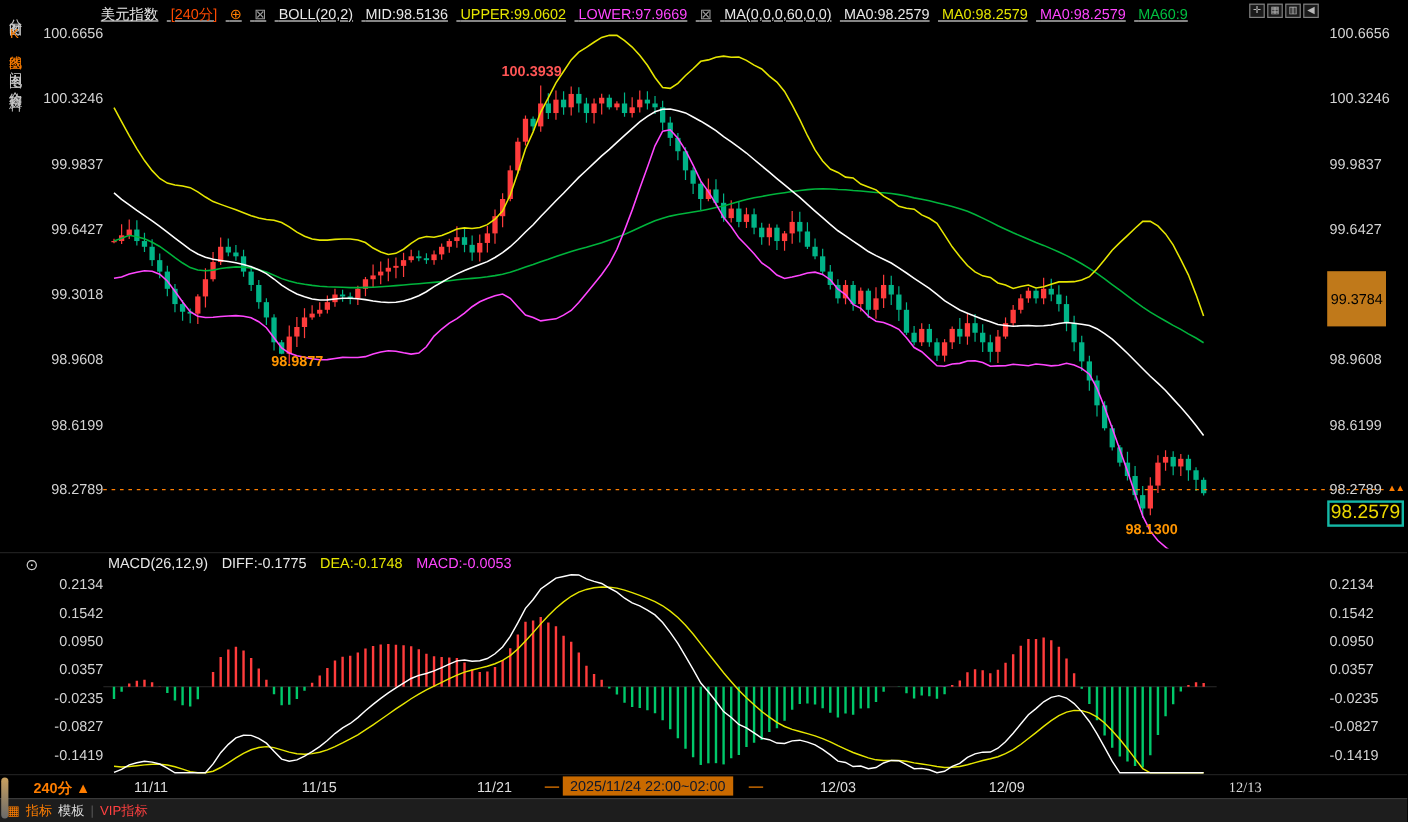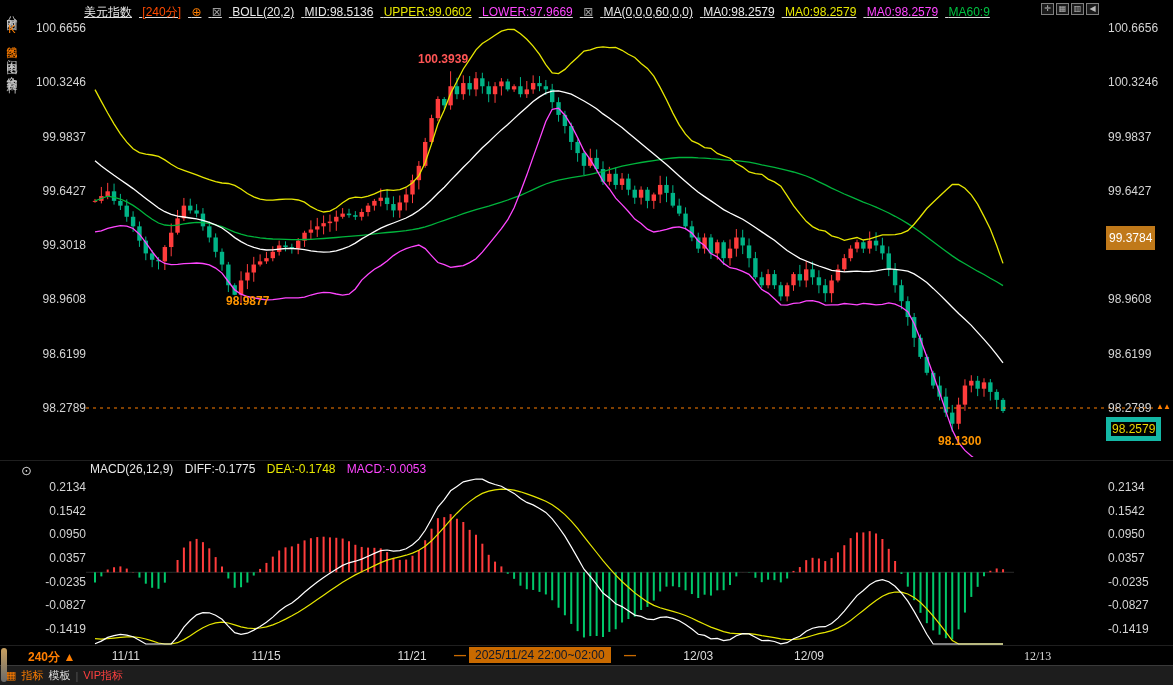--- a/index.html
+++ b/index.html
@@ -17,23 +17,23 @@
        font-size:8px;line-height:10px;text-align:center;background:#1a1a1a;margin:0;}
   .sidebar{left:0;top:0;width:20px;height:620px;}
   .side{writing-mode:vertical-rl;text-orientation:upright;font-size:11px;color:#c8c8c8;
        letter-spacing:2px;margin:7px 0 10px 4px;cursor:pointer;}
   .side.active{color:#ff7e00;}
   #ticks{position:absolute;left:0;top:0;width:1104px;height:685px;pointer-events:none;z-index:3;}
   .tick{position:absolute;font-size:12px;color:#d4d4d4;white-space:nowrap;}
   .tick.l{left:20px;width:66px;text-align:right;}
   .tick.r{left:1108px;text-align:left;}
   .ann{position:absolute;font-size:12px;font-weight:bold;z-index:4;white-space:nowrap;}
-  .badge-upper{left:1106px;top:226px;background:#c0791a;color:#ffffff;font-size:12px;padding:5px 3px;z-index:4;}
-  .badge-current{left:1106px;top:417px;border:5px solid #14b8a6;color:#ecd800;background:#000;
-       font-size:12px;padding:0 1px;z-index:4;}
+  .badge-upper{left:1106px;top:226px;background:#c0791a;color:#000000;font-size:12px;padding:16px 3px;z-index:4;}
+  .badge-current{left:1106px;top:417px;border:2px solid #14b8a6;color:#ecd800;background:#000;
+       font-size:16px;padding:0 1px;z-index:4;}
   .arrows{left:1156px;top:402px;color:#ff7e00;font-size:8px;letter-spacing:-1px;z-index:4;}
   .macdhdr{left:90px;top:462px;font-size:12px;white-space:nowrap;}
   .macdhdr span{margin-right:8px;}
   .paneicon{left:21px;top:464px;color:#cfcfcf;font-size:13px;line-height:13px;cursor:pointer;}
   .daterow{left:0;top:646px;width:1074px;height:20px;font-size:12px;color:#dcdcdc;}
   .daterow .dl{position:absolute;top:3px;}
   .period{position:absolute;left:28px;top:3px;color:#ff7e00;font-weight:bold;font-size:12px;}
   .pill{position:absolute;left:469px;top:1px;background:#c96a00;color:#0f172a;padding:0 6px;
        font-size:12px;height:16px;line-height:16px;}
   .pilldash{position:absolute;top:2px;color:#c96a00;font-weight:bold;}
@@ -594,21 +594,21 @@
 
   <div class="overlay daterow" id="daterow">
     <span class="period"><span>240分</span> <span>▲</span></span>
     <span class="pilldash" style="left:454px">—</span>
     <span class="pill">2025/11/24 22:00~02:00</span>
     <span class="pilldash" style="left:624px">—</span>
   <span class="dl" style="left: 111.75px;">11/11</span>
       <span class="dl" style="left: 251.45px;">11/15</span>
       <span class="dl" style="left: 397.5px;">11/21</span>
       <span class="dl" style="left: 683.25px;">12/03</span>
-      <span class="dl" style="left: 794px;">12/09</span>
+      <span class="dl" style="left: 824px;">12/09</span>
       <span class="dl" style="left: 1024px; font-family: Liberation Serif, serif;">12/13</span>
     </div>
 
   <div class="overlay toolbar">
     <span class="orange">▦</span>
     <span class="tab active">指标</span>
     <span class="tab">模板</span>
     <span class="tbdiv">|</span>
     <span class="tab vip">VIP指标</span>
   </div>

